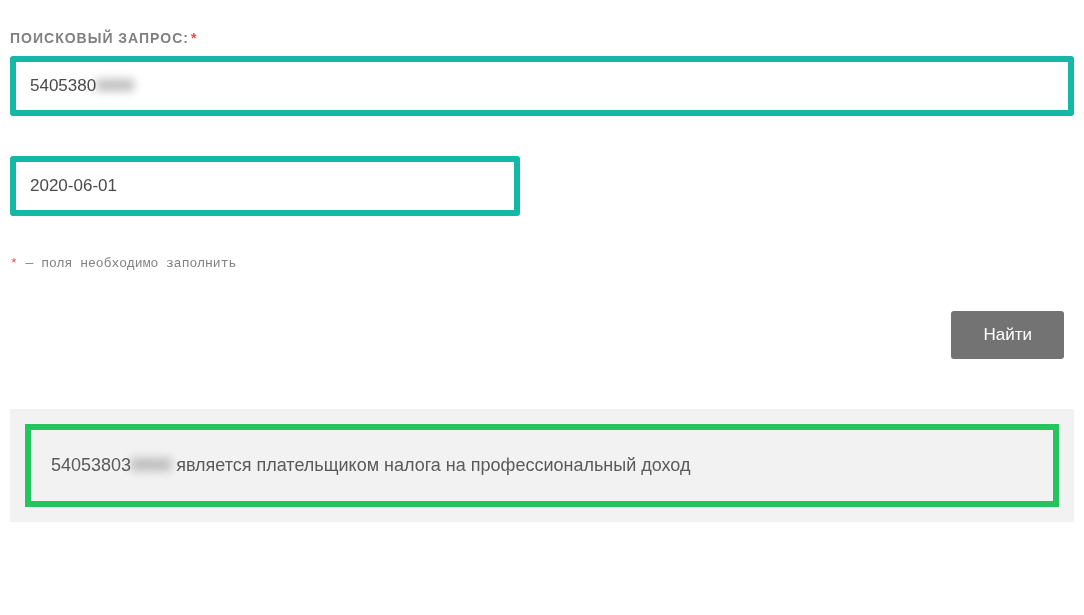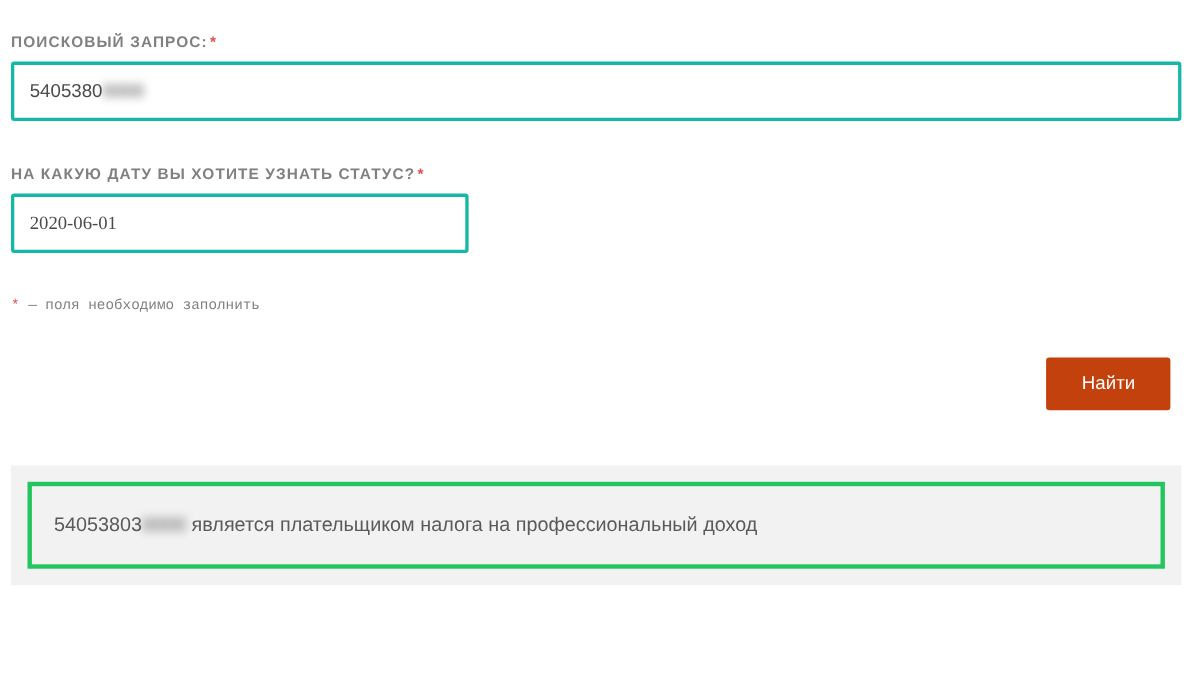--- a/index.html
+++ b/index.html
@@ -27,60 +27,59 @@
     }
     .required {
       color: #d9534f;
       margin-left: 2px;
     }
     .form-input {
       width: 100%;
       padding: 14px 14px;
       font-size: 17px;
       color: #4a4a4a;
-      border: 3px solid #14b8a6;
+      border: 6px solid #14b8a6;
       border-radius: 3px;
       background: #ffffff;
       outline: none;
     }
     .form-input.date-input {
-      width: 416px;
-      font-family: Liberation Serif, serif;
+      width: 510px;
     }
     .hint-row {
       font-size: 13px;
       color: #808080;
       margin-top: 14px;
       margin-bottom: 40px;
       font-family: Liberation Mono, monospace;
     }
     .hint-star {
       color: #d9534f;
     }
     .button-row {
       display: flex;
       justify-content: flex-end;
       margin-bottom: 50px;
       padding-right: 10px;
     }
     .btn-primary {
-      background: #c2410c;
+      background: #737373;
       color: #ffffff;
       border: none;
       border-radius: 3px;
       padding: 14px 32px;
       font-size: 17px;
       cursor: pointer;
     }
     .result-panel {
       background: #f2f2f2;
       padding: 15px;
     }
     .result-box {
-      border: 4px solid #22c55e;
+      border: 6px solid #22c55e;
       padding: 25px 20px;
       font-size: 18px;
       color: #5a5a5a;
     }
     .result-value {
       display: inline;
     }
     .blur {
       filter: blur(4px);
       user-select: none;
@@ -92,23 +91,20 @@
 <div class="form-group">
   <label class="form-label">
     <span>ПОИСКОВЫЙ ЗАПРОС:</span><span class="required">*</span>
   </label>
   <div class="form-input">
     <span>5405380</span><span class="blur">0000</span>
   </div>
 </div>
 
 <div class="form-group">
-  <label class="form-label">
-    <span>НА КАКУЮ ДАТУ ВЫ ХОТИТЕ УЗНАТЬ СТАТУС?</span><span class="required">*</span>
-  </label>
   <input type="text" class="form-input date-input" value="2020-06-01" style="">
 </div>
 
 <div class="hint-row">
   <span class="hint-star">*</span><span> — поля необходимо заполнить</span>
 </div>
 
 <div class="button-row">
   <button class="btn-primary">Найти</button>
 </div>

